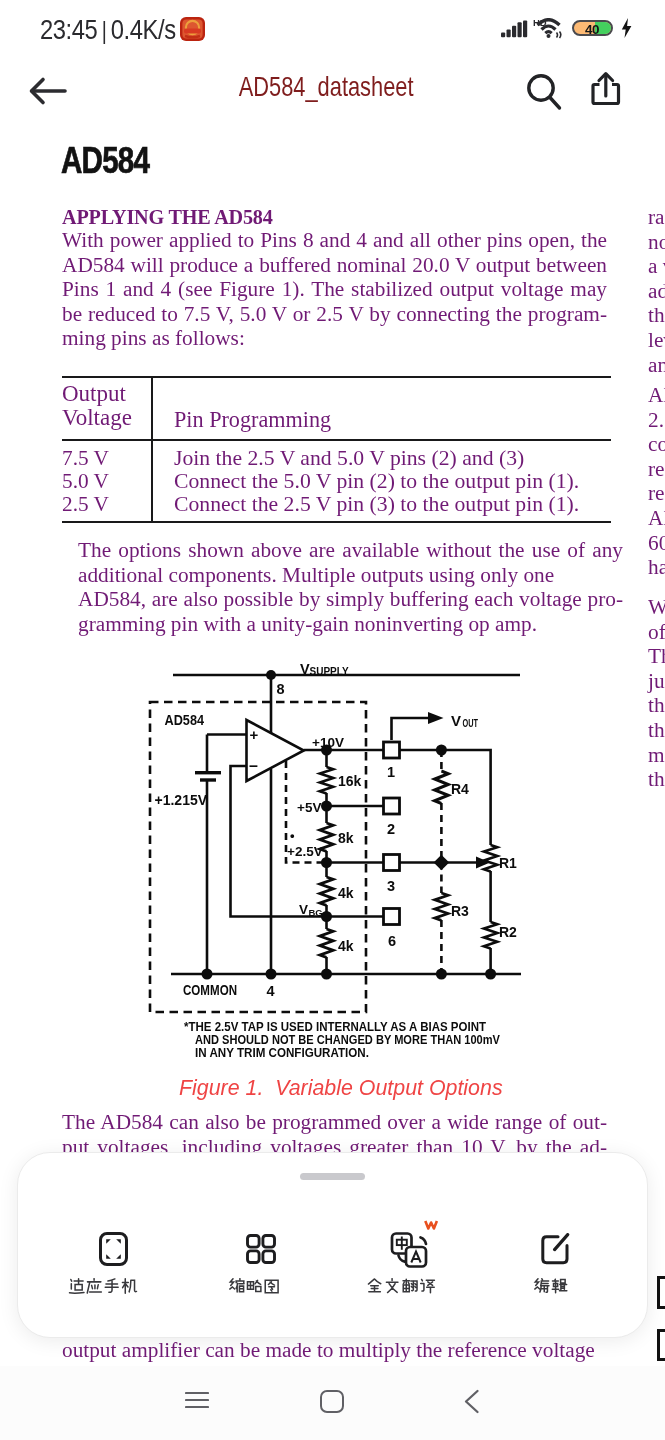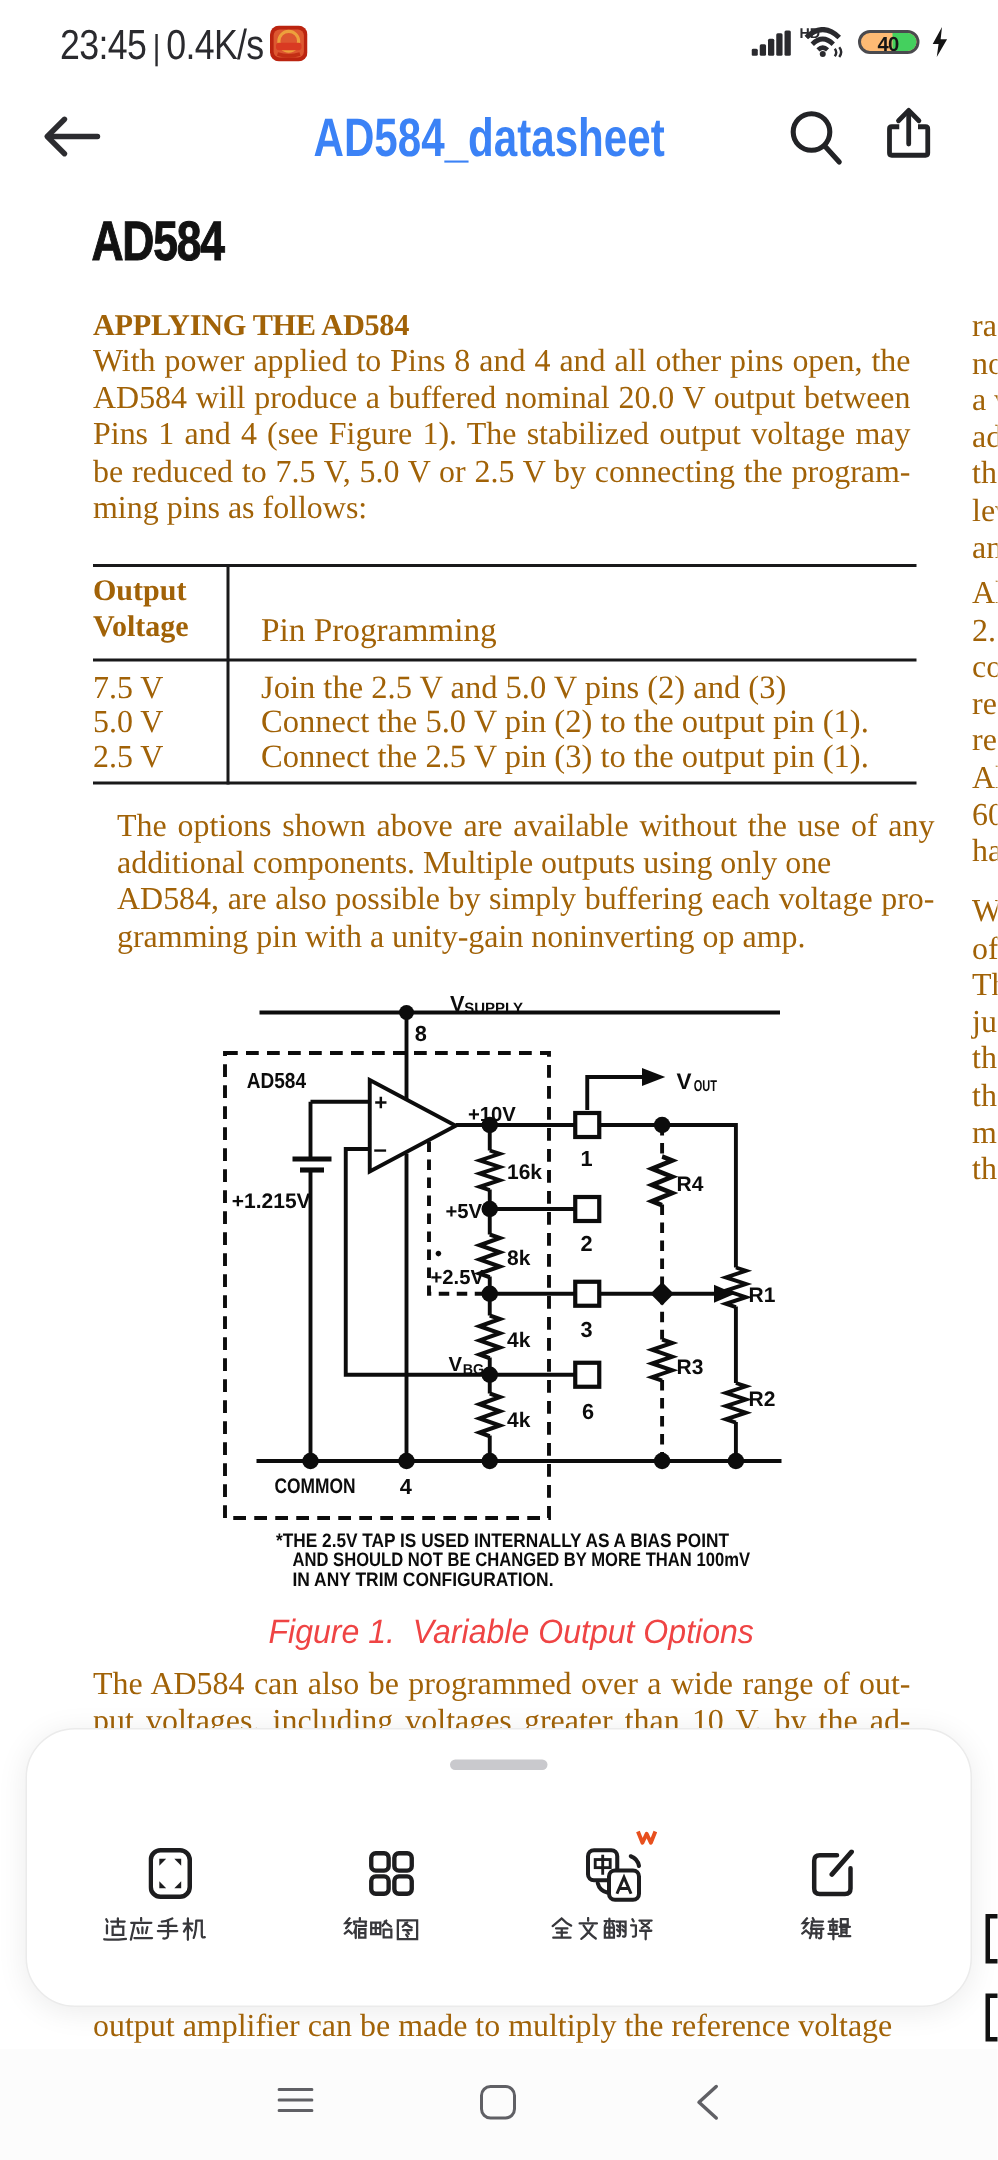--- a/index.html
+++ b/index.html
@@ -1,19 +1,19 @@
 <!DOCTYPE html>
 <html><head>
 <meta charset="utf-8">
 <style>
   html,body{margin:0;padding:0;}
   body{width:665px;height:1440px;position:relative;overflow:hidden;background:#ffffff;
        font-family:"Liberation Sans",sans-serif;}
   .abs{position:absolute;}
-  .ser{font-family:"Liberation Serif",serif;color:#a16207;}
+  .ser{font-family:"Liberation Serif",serif;color:#701a75;}
   .jl{width:545px;text-align:justify;text-align-last:justify;white-space:normal;}
   .docline{font-size:21.3px;line-height:24.6px;}
 </style>
 </head>
 <body>
 
 <div class="abs" id="statusbar" style="left:0;top:0;width:665px;height:56px;">
   <div class="abs" style="left:40px;top:14px;font-size:28px;font-weight:500;color:#2a2a2e;letter-spacing:-0.5px;transform:scaleX(.85);transform-origin:left;">23:45 <span style="font-size:23px;">|</span> 0.4K/s</div>
 
   <svg class="abs" style="left:180px;top:17px" width="25" height="24" viewBox="0 0 25 24">
@@ -53,21 +53,21 @@
   </svg>
 </div>
 
 <div class="abs" id="appbar" style="left:0;top:56px;width:665px;height:70px;">
   <svg class="abs" style="left:28px;top:18px" width="40" height="34" viewBox="0 0 40 34">
     <g stroke="#2c2c30" stroke-width="3.6" fill="none" stroke-linecap="round" stroke-linejoin="round">
       <path d="M37 17 L4 17"></path>
       <path d="M15 5.5 L3.5 17 L15 28.5"></path>
     </g>
   </svg>
-  <div class="abs" style="left:326px;top:15px;width:600px;text-align:center;transform:translateX(-50%);font-size:36px;font-weight:700;color:#3b82f6;">
+  <div class="abs" style="left:326px;top:15px;width:600px;text-align:center;transform:translateX(-50%);font-size:28px;font-weight:400;color:#7f1d1d;">
     <span style="display:inline-block;transform:scaleX(.78);transform-origin:center;letter-spacing:0px;">AD584_datasheet</span>
   </div>
   <svg class="abs" style="left:524px;top:17px" width="40" height="42" viewBox="0 0 40 42">
     <circle cx="17" cy="15" r="12.2" stroke="#222326" stroke-width="3.4" fill="none"></circle>
     <path d="M26 24.5 L35.5 35" stroke="#222326" stroke-width="3.4" stroke-linecap="round"></path>
   </svg>
   <svg class="abs" style="left:589px;top:15px" width="34" height="40" viewBox="0 0 34 40">
     <g stroke="#222326" stroke-width="3.2" fill="none" stroke-linejoin="round">
       <path d="M10.5 13.5 L5.5 13.5 Q4 13.5 4 15 L4 31 Q4 32.5 5.5 32.5 L28 32.5 Q29.5 32.5 29.5 31 L29.5 15 Q29.5 13.5 28 13.5 L23 13.5"></path>
       <path d="M16.8 25 L16.8 3.5" stroke-linecap="round"></path>
@@ -87,21 +87,21 @@
     <div class="jl">AD584 will produce a buffered nominal 20.0 V output between</div>
     <div class="jl">Pins 1 and 4 (see Figure 1). The stabilized output voltage may</div>
     <div class="jl">be reduced to 7.5 V, 5.0 V or 2.5 V by connecting the program-</div>
     <div>ming pins as follows:</div>
   </div>
 
   <div class="abs" style="left:62px;top:250px;width:549px;height:2.2px;background:#19191a;"></div>
   <div class="abs" style="left:151px;top:250px;width:2.2px;height:147px;background:#19191a;"></div>
   <div class="abs" style="left:62px;top:313px;width:549px;height:2.2px;background:#19191a;"></div>
   <div class="abs" style="left:62px;top:395px;width:549px;height:2.4px;background:#19191a;"></div>
-  <div class="abs ser" style="left:62px;top:256px;font-size:20px;font-weight:bold;line-height:24.3px;">Output<br>Voltage</div>
+  <div class="abs ser" style="left:62px;top:256px;font-size:23px;font-weight:normal;line-height:24.3px;">Output<br>Voltage</div>
   <div class="abs ser" style="left:174px;top:280.5px;font-size:22.2px;font-weight:normal;">Pin Programming</div>
   <div class="abs ser docline" style="left:62px;top:321px;line-height:23.2px;">7.5 V<br>5.0 V<br>2.5 V</div>
   <div class="abs ser docline" style="left:174px;top:321px;line-height:23.2px;font-size:21.7px;">Join the 2.5 V and 5.0 V pins (2) and (3)<br>Connect the 5.0 V pin (2) to the output pin (1).<br>Connect the 2.5 V pin (3) to the output pin (1).</div>
 
   <div class="abs ser docline" style="left:62px;top:412px;margin-left:16px;">
     <div class="jl">The options shown above are available without the use of any</div>
     <div>additional components. Multiple outputs using only one</div>
     <div class="jl">AD584, are also possible by simply buffering each voltage pro-</div>
     <div>gramming pin with a unity-gain noninverting op amp.</div>
   </div>

